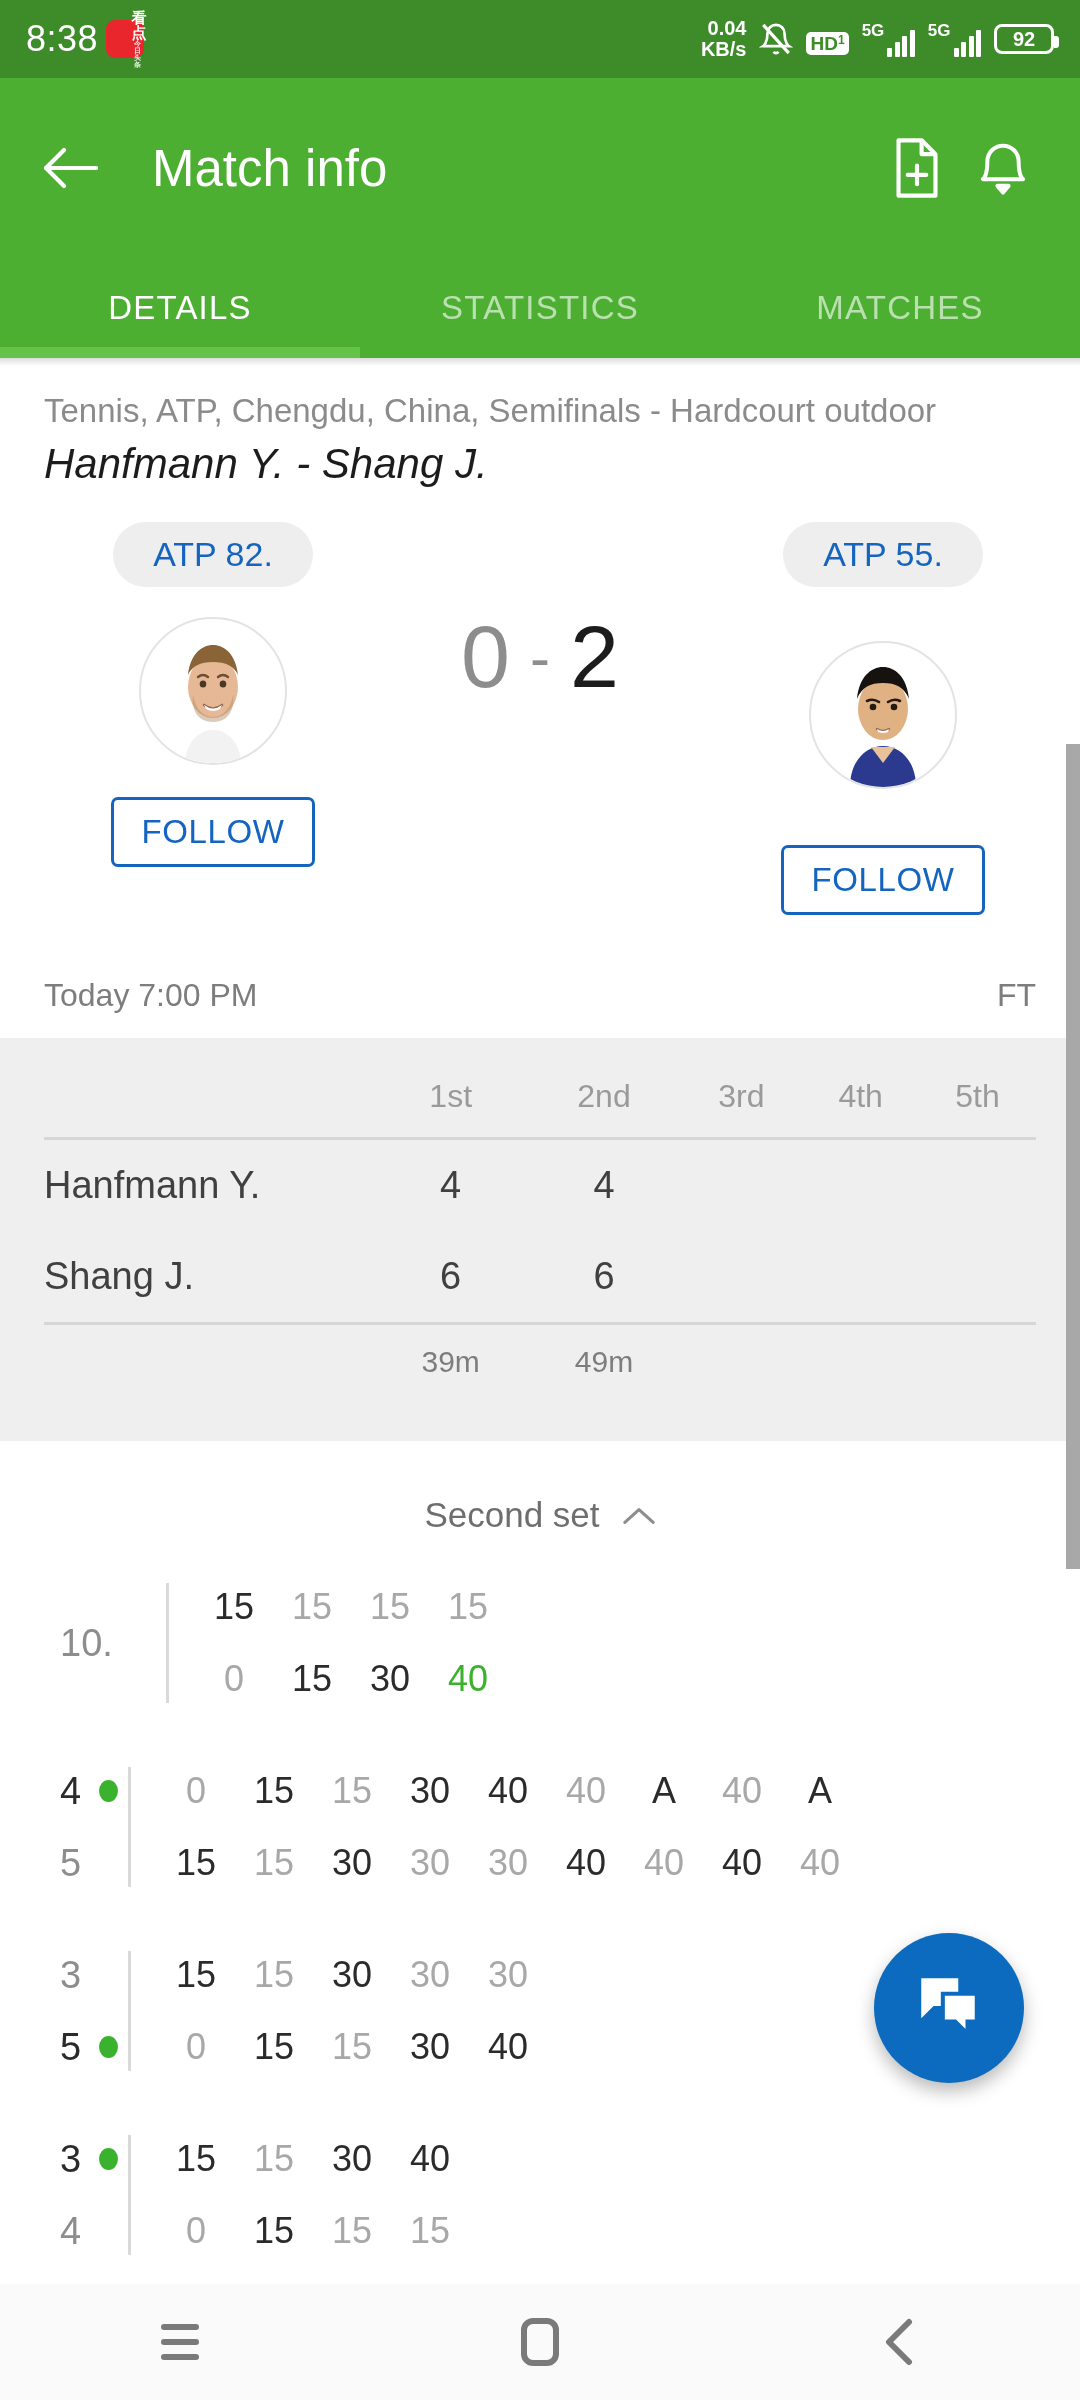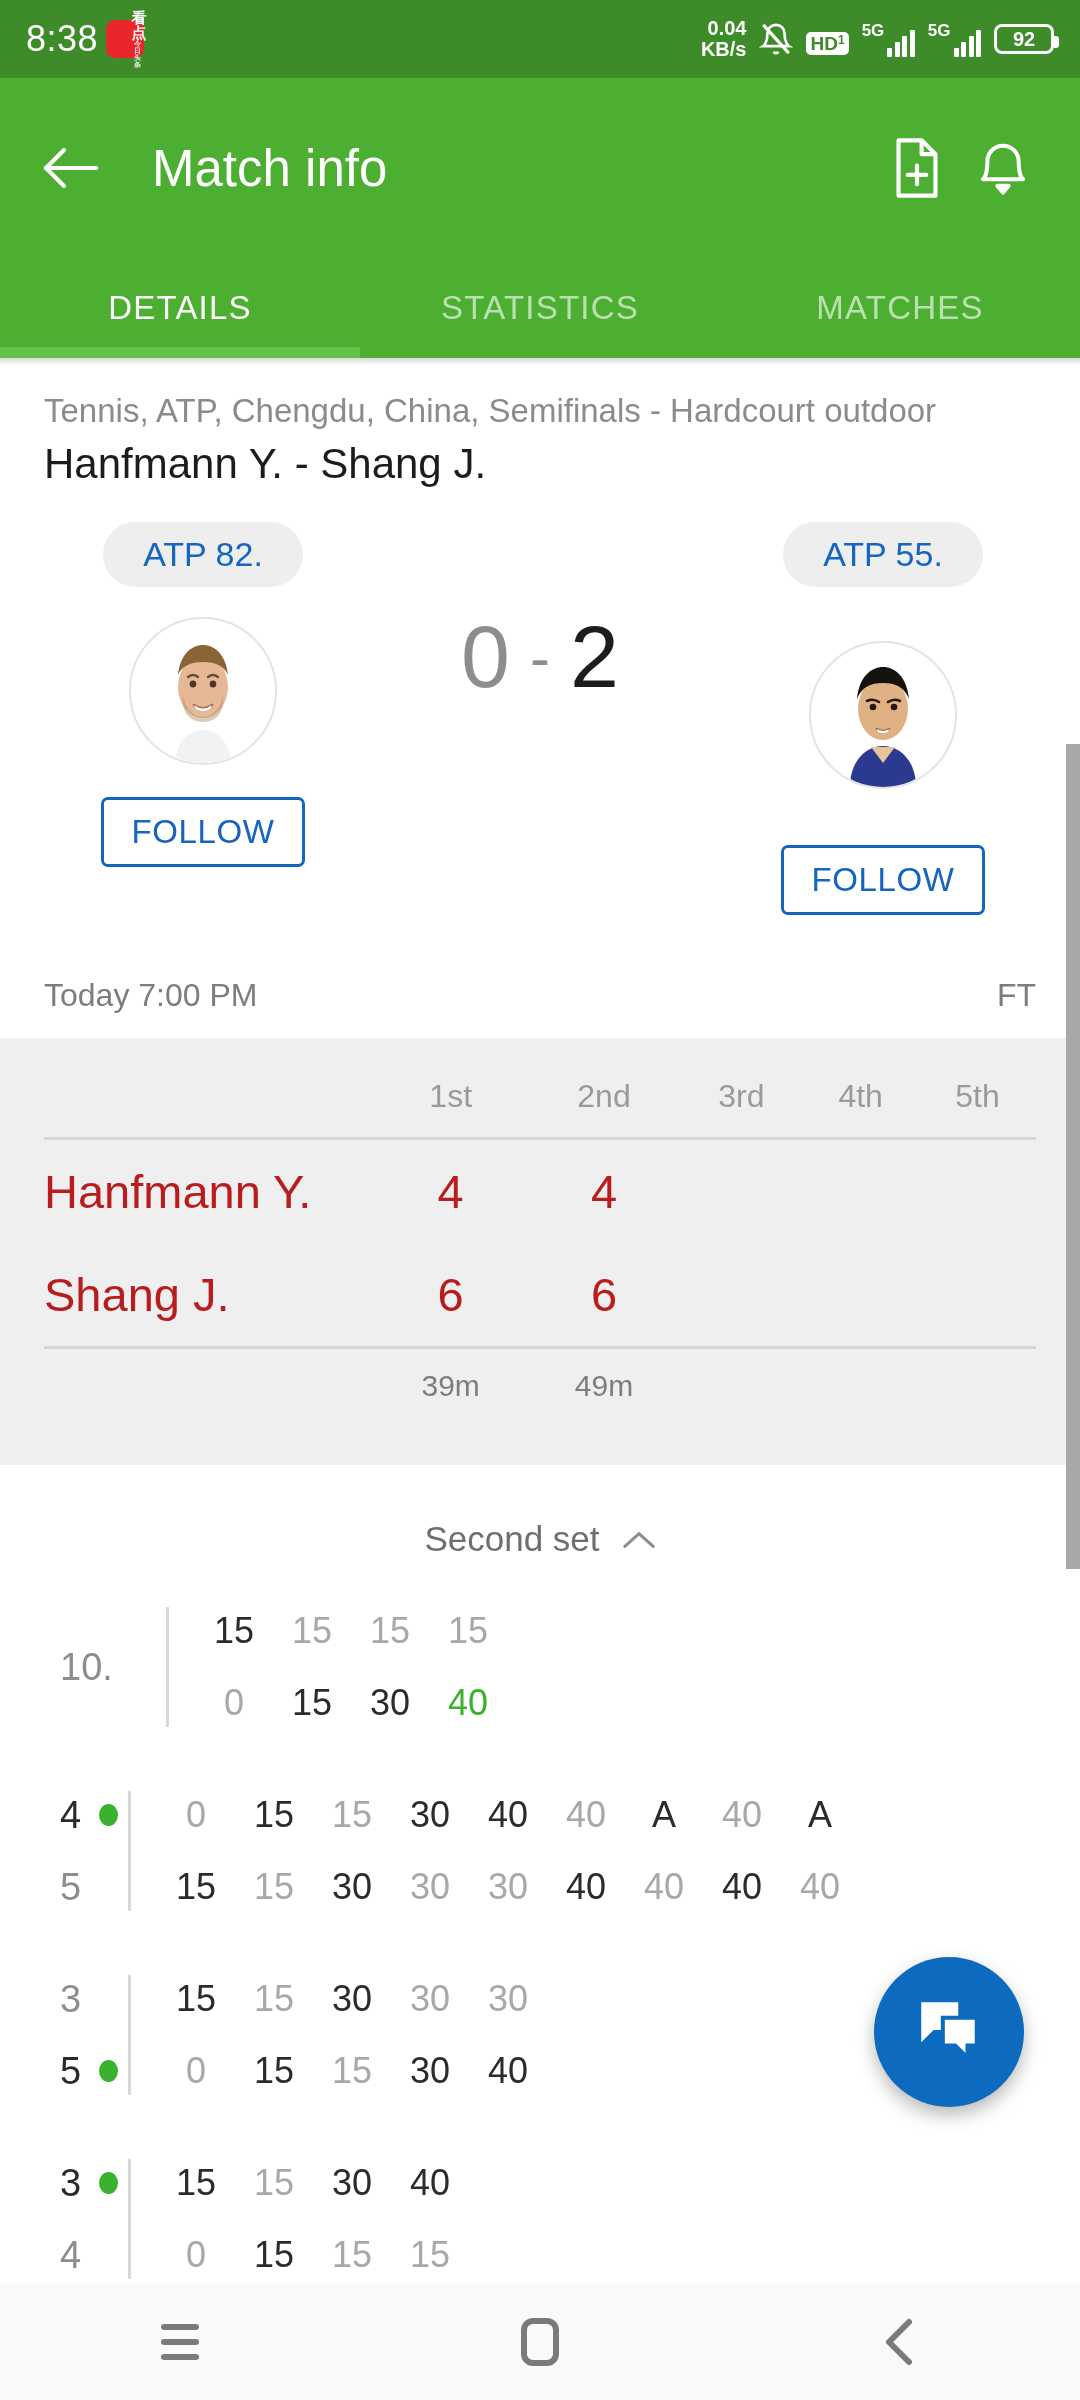--- a/index.html
+++ b/index.html
@@ -73,25 +73,25 @@
   .tab-shadow{ height:8px; background:linear-gradient(#dcdcdc,#ffffff); }
 
   
   .content{ position:relative; background:#fff; }
 
   .league{
     font-size:33px;color:#8b8b8b;padding:26px 44px 0 44px;
     white-space:nowrap;
   }
   .matchname{
-    font-size:42px;color:#1c1c1c;padding:10px 44px 0 44px;
+    font-size:42px;color:#1c1c1c;padding:10px 44px 0 44px;font-style:italic;
   }
 
   .players{
-    display:flex; align-items:flex-start; padding:34px 0 0 6px; position:relative;
+    display:flex; align-items:flex-start; padding:34px 0 0 16px; position:relative;
   }
   .pcol{ width:310px; display:flex; flex-direction:column; align-items:center; }
   .pcol.left{ margin-left:42px; }
   .pcol.right{ margin-left:auto; margin-right:42px;gap:24px; }
   .atp-badge{
     background:#eeeeee;border-radius:34px;padding:13px 40px;
     font-size:34px;color:#1565c0;
   }
   .avatar{
     width:148px;height:148px;border-radius:50%;margin-top:30px;
@@ -118,21 +118,21 @@
     font-size:32px;color:#7d7d7d;
   }
 
   
   .settable{ background:#efefef; margin-top:24px; padding:12px 44px 38px 44px; }
   .st-grid{ width:100%; border-collapse:collapse; }
   .st-grid th{
     font-weight:400;font-size:32px;color:#9a9a9a;padding:28px 0 22px 0;text-align:center;
   }
   .st-grid th.nm{ text-align:left; width:330px; }
-  .st-grid td{ font-size:47px;color:#b91c1c;padding:24px 0;text-align:center; }
+  .st-grid td{ font-size:38px;color:#404040;padding:24px 0;text-align:center; }
   .st-grid td.nm{ text-align:left; }
   .st-grid tr.divider td{ padding:0;height:3px;background:#d6d6d6; }
   .st-grid td.dur{ font-size:30px;color:#7d7d7d;padding-top:20px; }
 
   
   .pbp{ background:#fff; padding-top:10px; }
   .set-toggle{
     display:flex;align-items:center;justify-content:center;gap:22px;
     font-size:35px;color:#6e6e6e;padding:44px 0 30px 0;
   }

